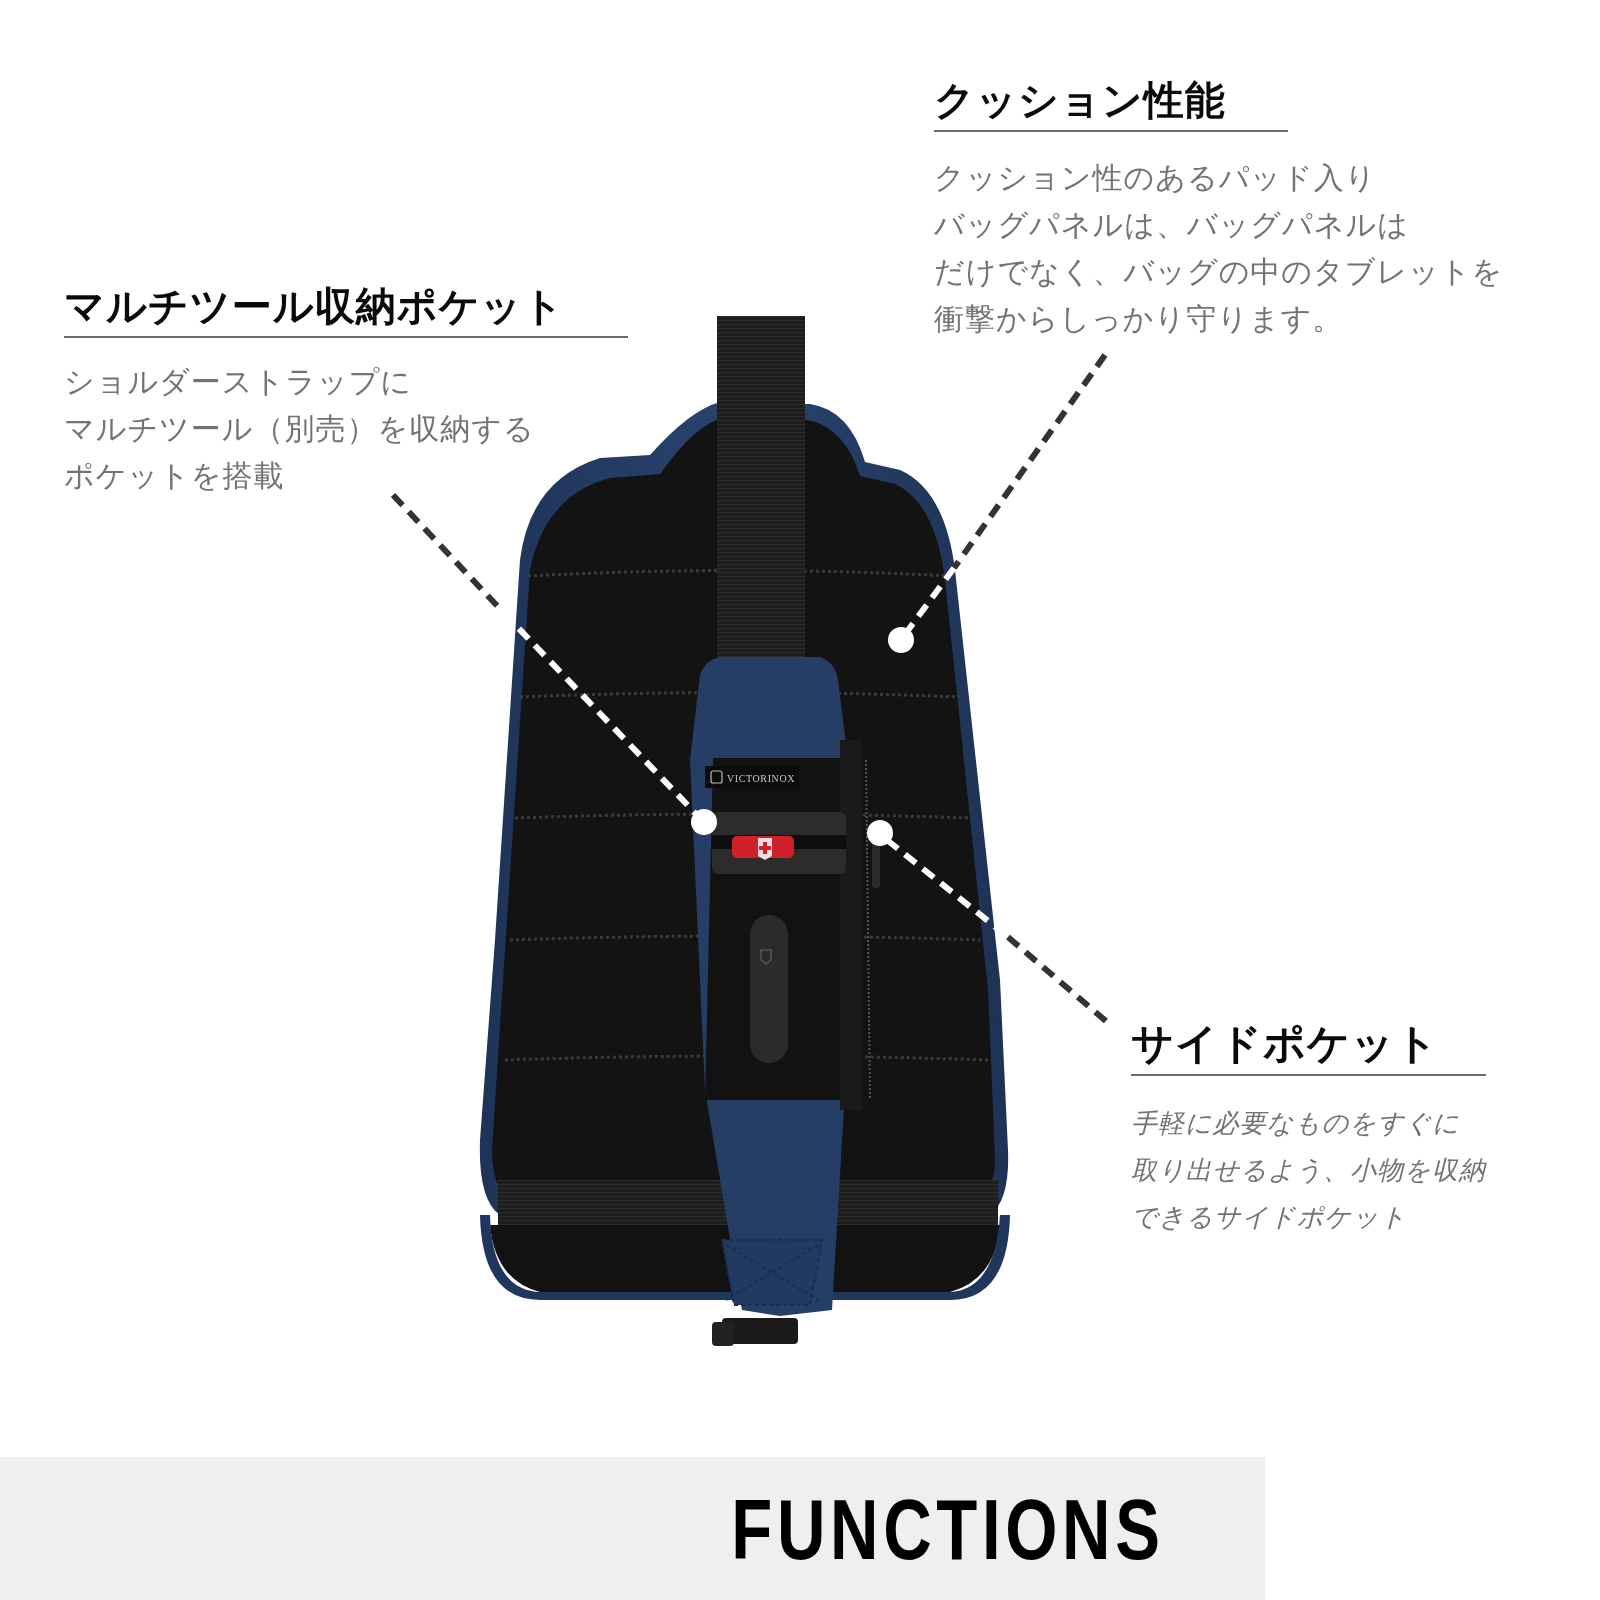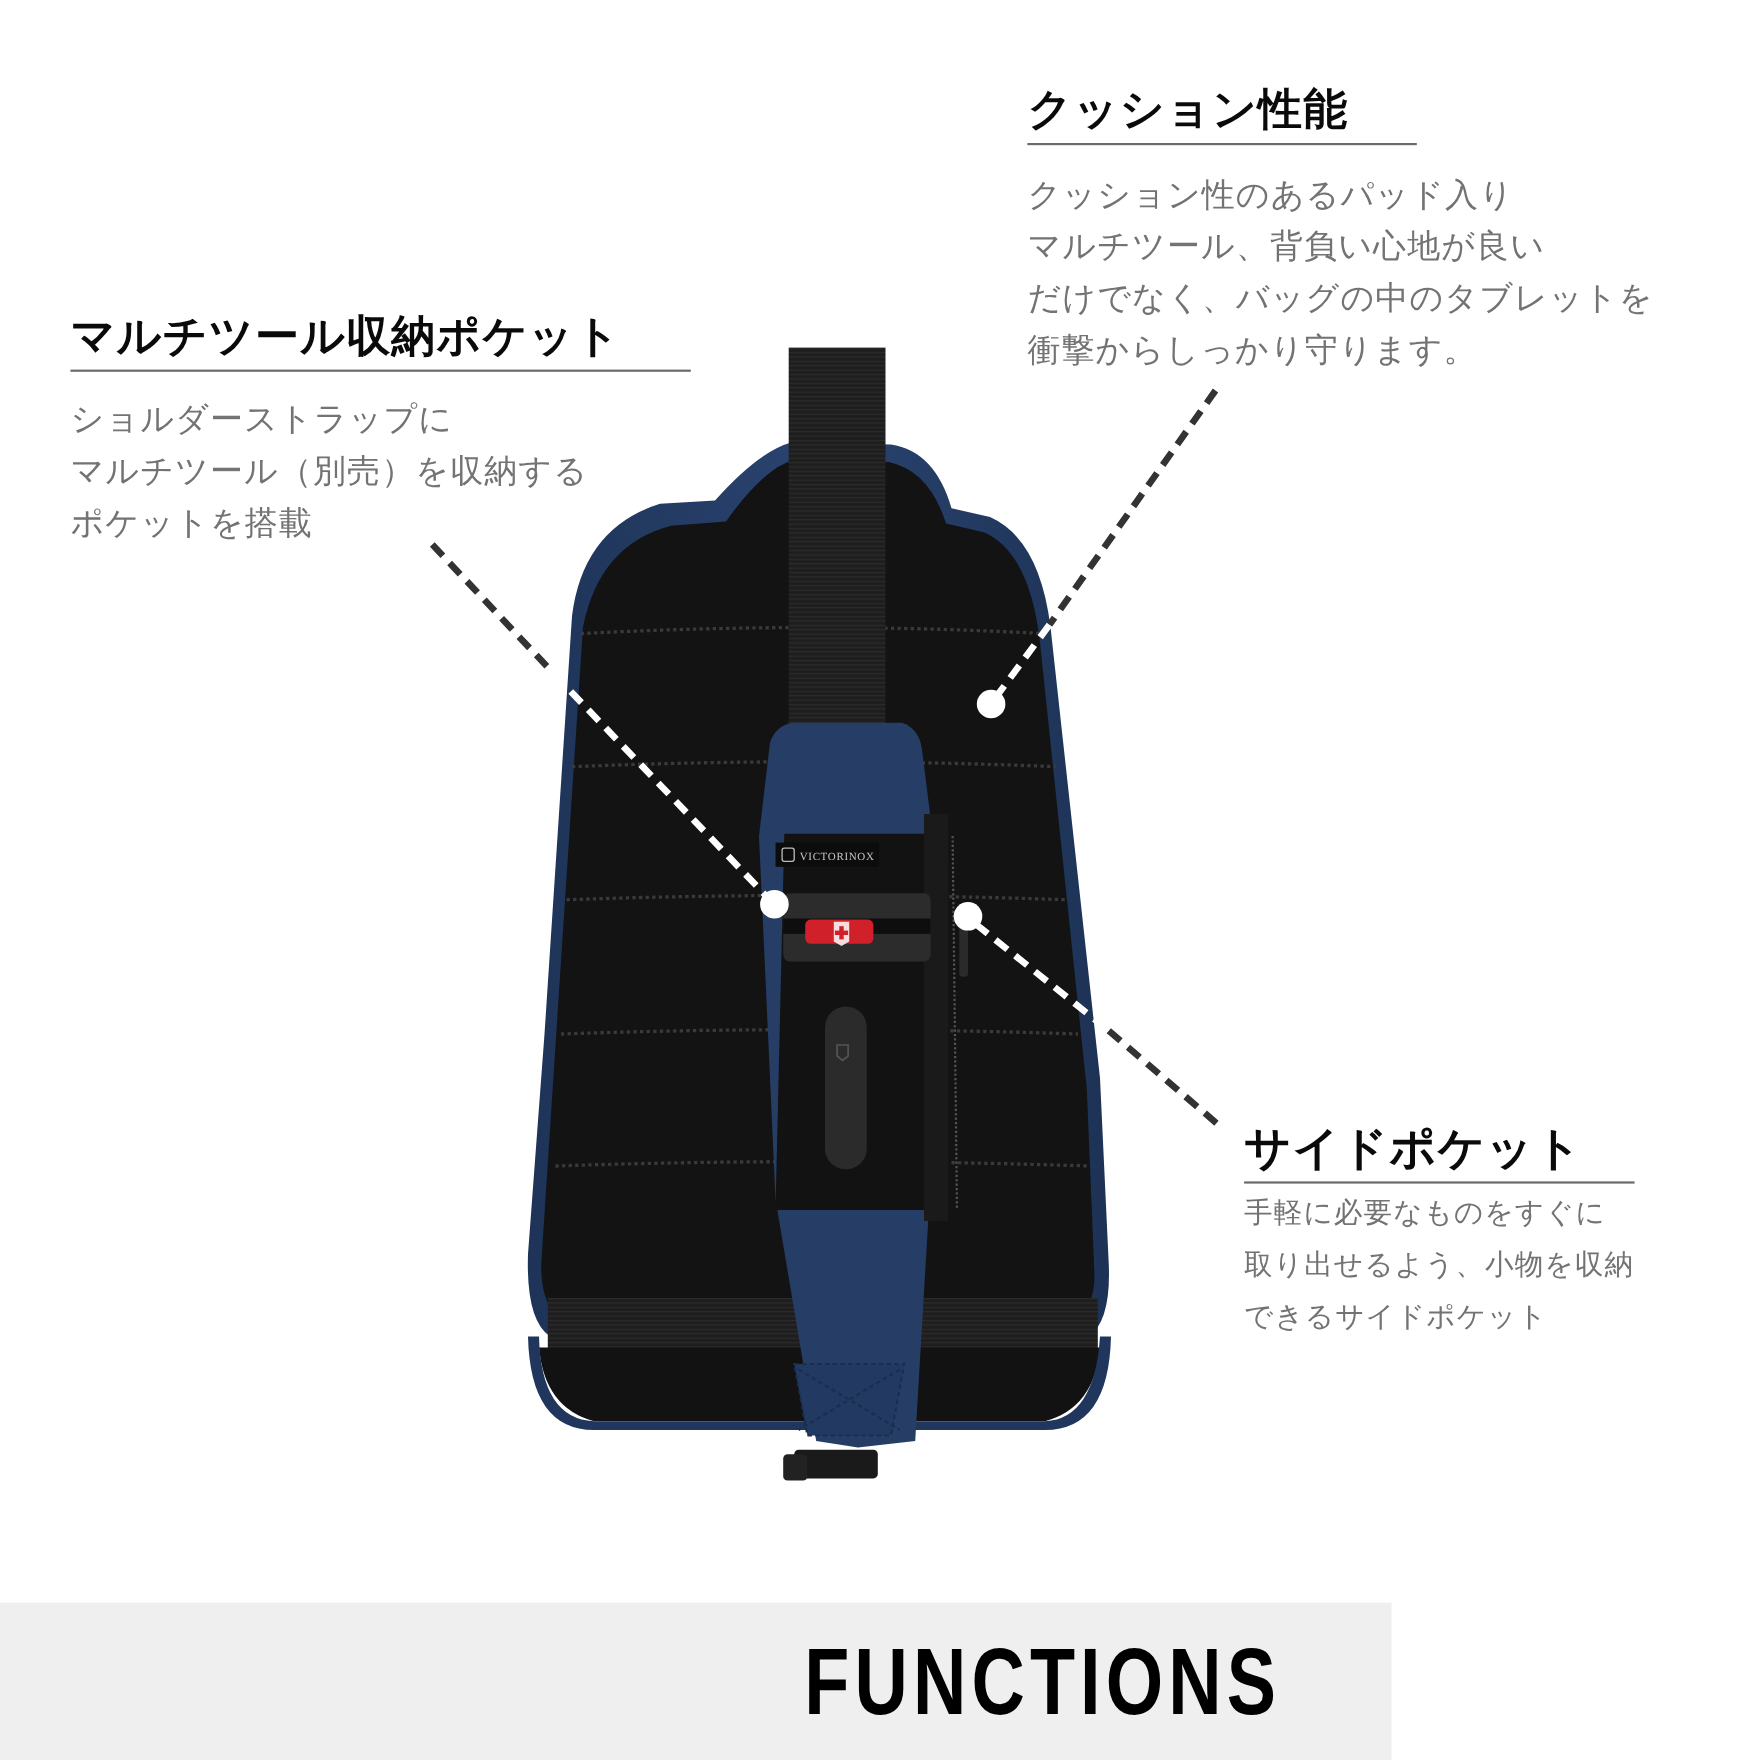--- a/index.html
+++ b/index.html
@@ -21,21 +21,21 @@
   .feature .desc div {
     font-size: 30px; line-height: 47px; color: #737373; white-space: nowrap;
     letter-spacing: 1px;
   }
   #f-cushion { left: 934px; top: 74px; width: 354px; }
   #f-cushion .desc { margin-top: 22px; }
   #f-multitool { left: 64px; top: 280px; width: 564px; }
   #f-multitool .desc { }
   #f-side { left: 1131px; top: 1018px; width: 355px; }
   #f-side h2 { font-size: 42px; }
-  #f-side .desc { margin-top: 4px; }
+  #f-side .desc { margin-top: 24px; font-style: italic; }
   #f-side .desc div { font-size: 26px; line-height: 47px; }
 
   .footer {
     position: absolute; left: 0; top: 1457px; width: 1265px; height: 143px;
     background: #efefef;
   }
   .footer .title {
     position: absolute; right: 100px; top: 32px;
     font-family: "Liberation Sans", "DejaVu Sans", sans-serif;
     font-weight: bold; font-size: 86px; line-height: 80px;
@@ -130,21 +130,21 @@
     <line x1="887" y1="840" x2="1008" y2="937" stroke="#fff" stroke-width="6" stroke-dasharray="14 9"></line>
     <line x1="1008" y1="937" x2="1107" y2="1022" stroke="#333" stroke-width="6" stroke-dasharray="14 9"></line>
     <circle cx="880" cy="833" r="13" fill="#fff"></circle>
   </g>
 </svg>
 
 <section class="feature" id="f-cushion">
   <h2>クッション性能</h2>
   <div class="desc">
     <div>クッション性のあるパッド入り</div>
-    <div>マルチツール、背負い心地が良い</div>
+    <div>バッグパネルは、バッグパネルは</div>
     <div>だけでなく、バッグの中のタブレットを</div>
     <div>衝撃からしっかり守ります。</div>
   </div>
 </section>
 
 <section class="feature" id="f-multitool">
   <h2>マルチツール収納ポケット</h2>
   <div class="desc">
     <div>ショルダーストラップに</div>
     <div>マルチツール（別売）を収納する</div>

